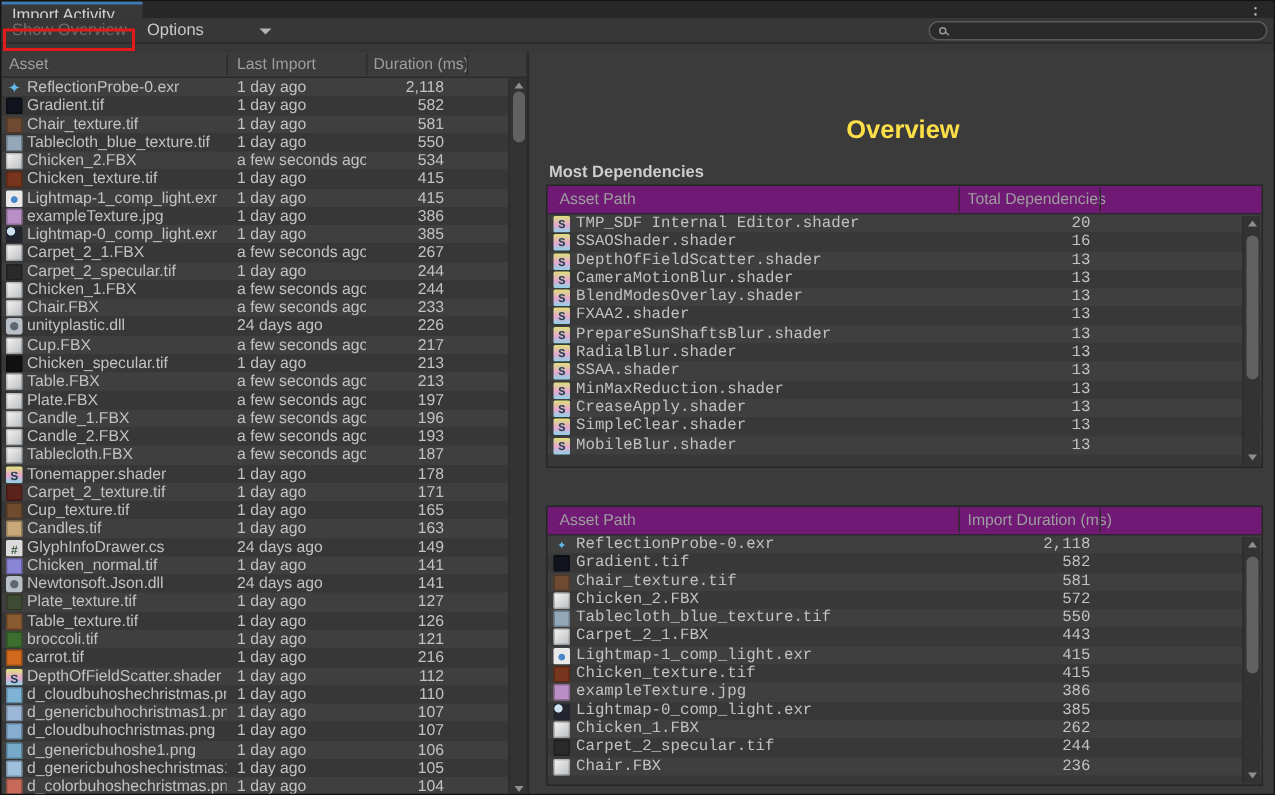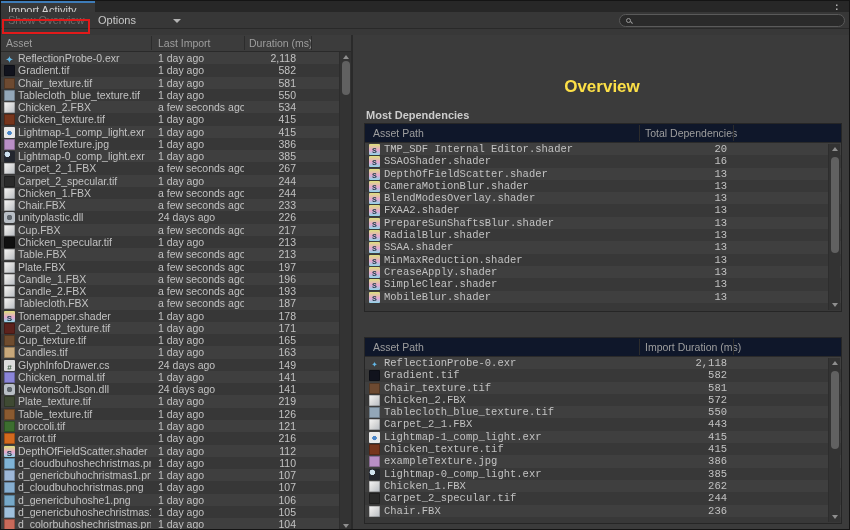--- a/index.html
+++ b/index.html
@@ -69,21 +69,21 @@
   .rpanel { position:absolute; left:352px; top:34px; width:498px; height:496px; background:#3b3b3b; }
   .ov-title { position:absolute; left:0; top:42px; width:100%; text-align:center;
               font-size:17px; font-weight:bold; color:#fde047; }
   .sec-label { position:absolute; left:13px; font-size:11px; font-weight:bold; color:#cdcdcd; }
   #lbl-most { top:74px; } #lbl-long { top:287px;margin-top:48px; }
 
   .rtable { position:absolute; left:11px; width:478px; background:#383838;
             border:1px solid #262626; overflow:hidden; }
   #tbl-most { top:88px;  height:189px; }
   #tbl-long { top:302px; height:187px; }
-  .rt-header { position:relative; width:100%; height:19px; background:#0f172a;
+  .rt-header { position:relative; width:100%; height:19px; background:#701a75;
                border-bottom:1px solid #2a2a2a; font-size:10.5px; color:#9e9e9e; }
   .rt-header .h { position:absolute; top:3px; white-space:nowrap; }
   .rh-asset { left:8px; } .rh-val { left:280px; }
   .rt-rows { position:relative; width:100%; overflow:hidden;font-family:Liberation Mono, monospace; }
   #tbl-most .rt-rows { height:168px; } #tbl-long .rt-rows { height:166px; }
   .rrow { position:relative; width:100%; height:12.3px; font-size:10.5px; color:#c2c2c2; }
   .rrow.odd  { background:#3f3f3f; }
   .rrow.even { background:#383838; }
   .rrow .icon { position:absolute; left:4px; top:1px; }
   .rrow .nm { position:absolute; left:19px; top:0; width:250px; height:12px; line-height:12.4px;
@@ -308,21 +308,21 @@
       <div class="lrow even">
       <span class="icon dll"></span>
       <span class="nm">Newtonsoft.Json.dll</span>
       <span class="li">24 days ago</span>
       <span class="du">141</span>
     </div>
       <div class="lrow odd">
       <span class="icon tex" style="background-color: rgb(63, 74, 51);"></span>
       <span class="nm">Plate_texture.tif</span>
       <span class="li">1 day ago</span>
-      <span class="du">219</span>
+      <span class="du">127</span>
     </div>
       <div class="lrow even">
       <span class="icon tex" style="background-color: rgb(138, 90, 48);"></span>
       <span class="nm">Table_texture.tif</span>
       <span class="li">1 day ago</span>
       <span class="du">126</span>
     </div>
       <div class="lrow odd">
       <span class="icon tex" style="background-color: rgb(60, 110, 47);"></span>
       <span class="nm">broccoli.tif</span>

